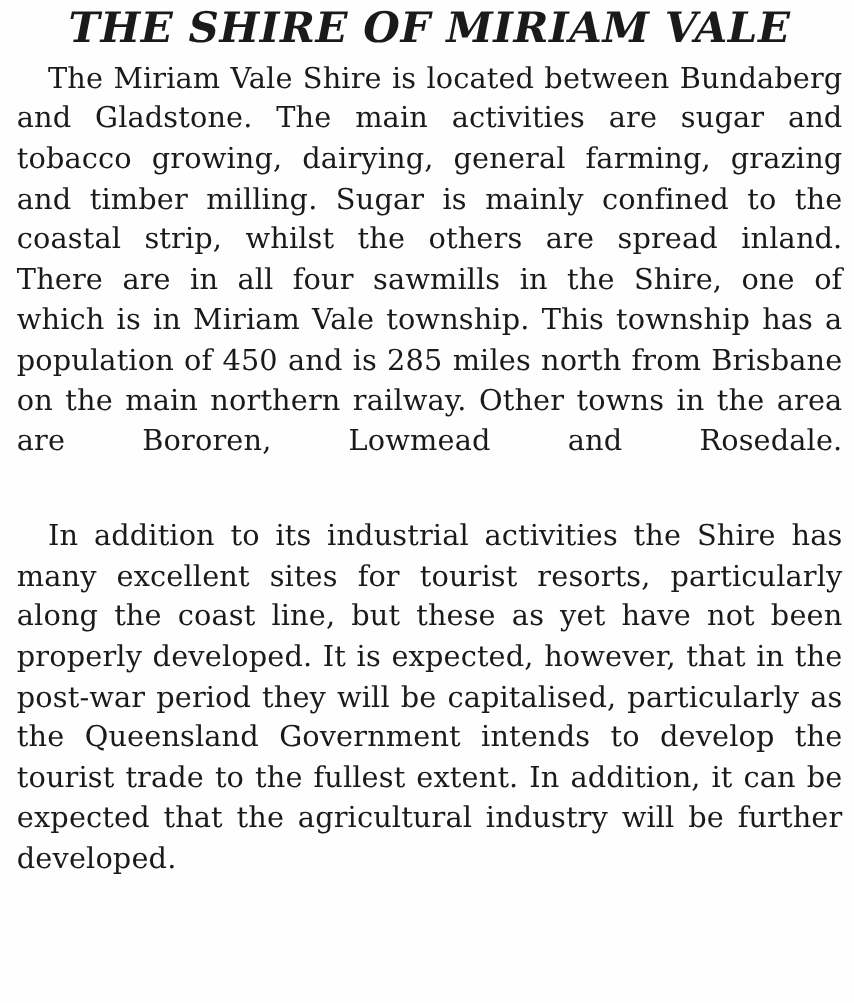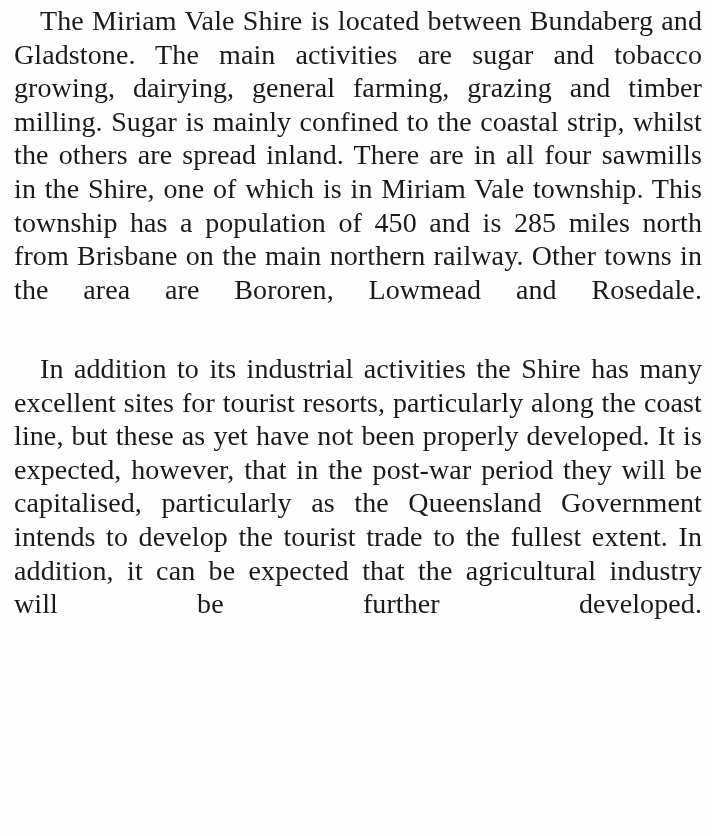--- a/index.html
+++ b/index.html
@@ -26,45 +26,45 @@
     font-style: italic;
     font-weight: 700;
     font-size: 35px;
     line-height: 1.05;
     letter-spacing: 0.5px;
     text-align: center;
     margin: 2px 0 6px 0;
     white-space: nowrap;
   }
   .para {
-    font-size: 28px;
+    font-size: 24px;
     line-height: 33.6px;
     text-align: justify;
     text-justify: inter-word;
     margin: 0;
     letter-spacing: 0.1px;
     word-spacing: 0.5px;
-    font-family: Liberation Serif, serif;
   }
   .para + .para {
     margin-top: 12px;
   }
   .indent {
     text-indent: 26px;
   }
   
   .para::after {
     content: "";
     display: inline-block;
     width: 100%;
   }
 </style>
 </head>
 <body>
 
 <div class="page">
 
+  <h1 class="doc-title">THE SHIRE OF MIRIAM VALE</h1>
 
   <p class="para indent">The Miriam Vale Shire is located between Bundaberg and Gladstone. The main activities are sugar and tobacco growing, dairying, general farming, grazing and timber milling. Sugar is mainly confined to the coastal strip, whilst the others are spread inland. There are in all four sawmills in the Shire, one of which is in Miriam Vale township. This township has a population of 450 and is 285 miles north from Brisbane on the main northern railway. Other towns in the area are Bororen, Lowmead and Rosedale.</p>
 
   <p class="para indent">In addition to its industrial activities the Shire has many excellent sites for tourist resorts, particularly along the coast line, but these as yet have not been properly developed. It is expected, however, that in the post-war period they will be capitalised, particularly as the Queensland Government intends to develop the tourist trade to the fullest extent. In addition, it can be expected that the agricultural industry will be further developed.</p>
 
 </div>
 
 </body></html>

